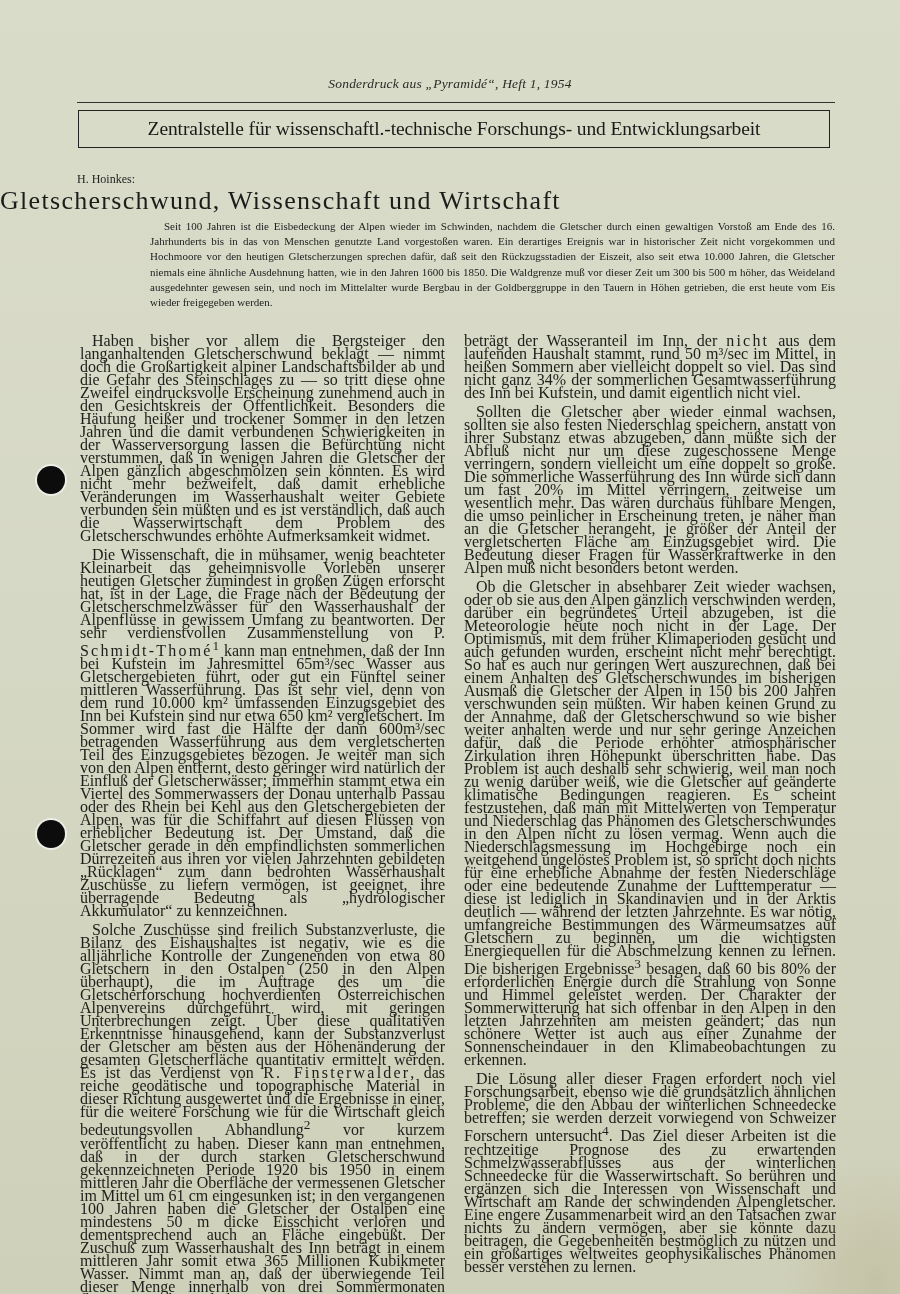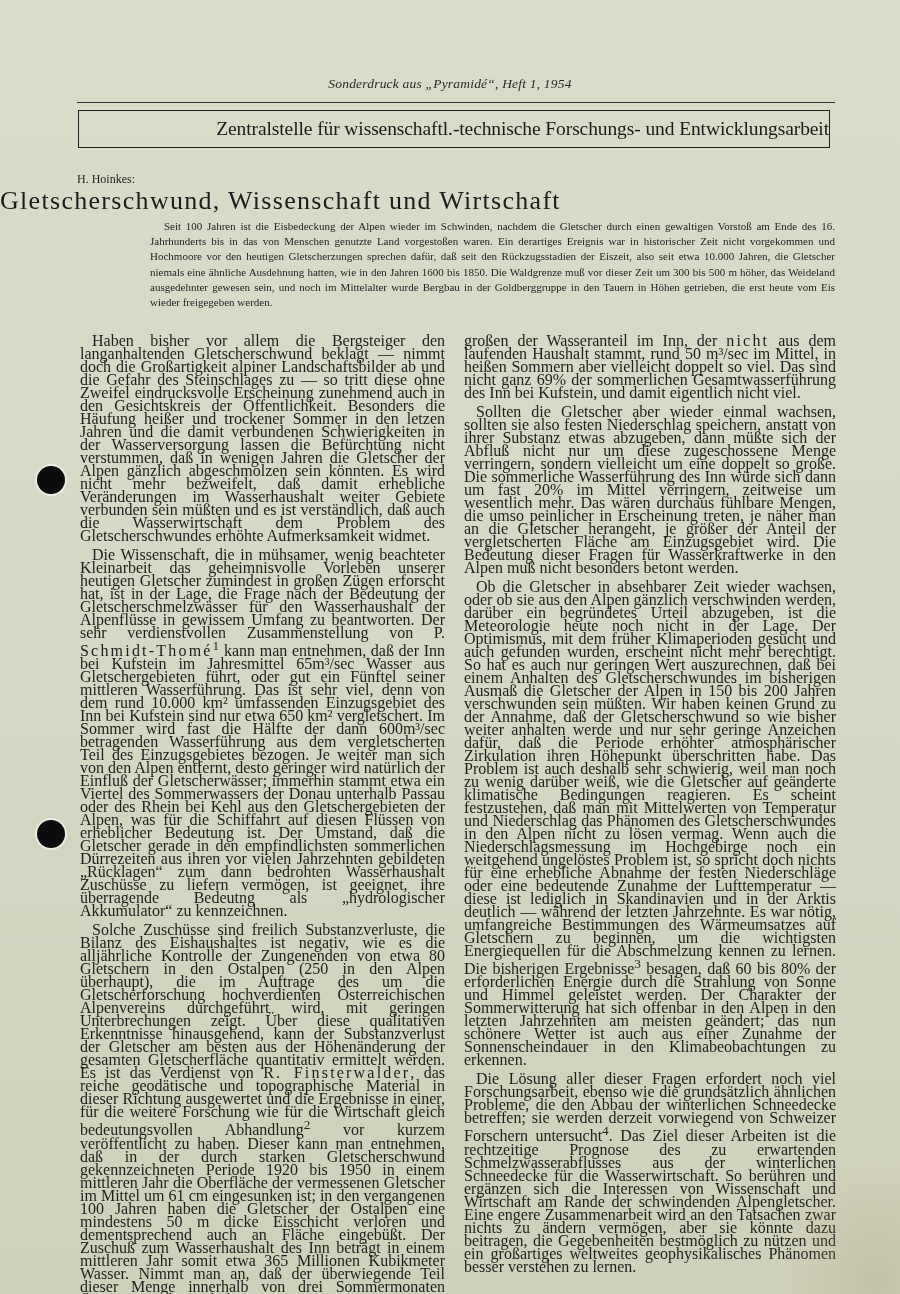--- a/index.html
+++ b/index.html
@@ -16,21 +16,21 @@
       position: absolute; top: 76px; left: 0; width: 900px; text-align: center;
       font-style: italic; font-size: 13.5px; letter-spacing: 0.2px; color: #2a2a25;
     }
     .rule-top {
       position: absolute; top: 102px; left: 77px; width: 758px; height: 0;
       border-top: 1.4px solid #333;
     }
     .box {
       position: absolute; top: 110px; left: 78px; width: 752px; height: 38px;
       border: 1.6px solid #222; box-sizing: border-box;
-      display: flex; align-items: center; justify-content: flex-end;
+      display: flex; align-items: center; justify-content: center;
       font-size: 19.5px; letter-spacing: -0.1px; color: #1a1a18;
     }
     .author {
       position: absolute; top: 172px; left: 77px; font-size: 12px; color: #222;
     }
     .title {
       position: absolute; top: 186px; left: 0; width: 900px; 
       font-size: 26px; letter-spacing: 1.3px; color: #1c1c1a;
     }
     .lead {
@@ -73,21 +73,21 @@
 
   <div class="lead">Seit 100 Jahren ist die Eisbedeckung der Alpen wieder im Schwinden, nachdem die Gletscher durch einen gewaltigen Vorstoß am Ende des 16. Jahrhunderts bis in das von Menschen genutzte Land vorgestoßen waren. Ein derartiges Ereignis war in historischer Zeit nicht vorgekommen und Hochmoore vor den heutigen Gletscherzungen sprechen dafür, daß seit den Rückzugsstadien der Eiszeit, also seit etwa 10.000 Jahren, die Gletscher niemals eine ähnliche Ausdehnung hatten, wie in den Jahren 1600 bis 1850. Die Waldgrenze muß vor dieser Zeit um 300 bis 500 m höher, das Weideland ausgedehnter gewesen sein, und noch im Mittelalter wurde Bergbau in der Goldberggruppe in den Tauern in Höhen getrieben, die erst heute vom Eis wieder freigegeben werden.</div>
 
   <div class="col col-left">
     <p>Haben bisher vor allem die Bergsteiger den langanhaltenden Gletscherschwund beklagt — nimmt doch die Großartigkeit alpiner Landschaftsbilder ab und die Gefahr des Steinschlages zu — so tritt diese ohne Zweifel eindrucksvolle Erscheinung zunehmend auch in den Gesichtskreis der Öffentlichkeit. Besonders die Häufung heißer und trockener Sommer in den letzen Jahren und die damit verbundenen Schwierigkeiten in der Wasserversorgung lassen die Befürchtung nicht verstummen, daß in wenigen Jahren die Gletscher der Alpen gänzlich abgeschmolzen sein könnten. Es wird nicht mehr bezweifelt, daß damit erhebliche Veränderungen im Wasserhaushalt weiter Gebiete verbunden sein müßten und es ist verständlich, daß auch die Wasserwirtschaft dem Problem des Gletscherschwundes erhöhte Aufmerksamkeit widmet.</p>
     <p><span>Die Wissenschaft, die in mühsamer, wenig beachteter Kleinarbeit das geheimnisvolle Vorleben unserer heutigen Gletscher zumindest in großen Zügen erforscht hat, ist in der Lage, die Frage nach der Bedeutung der Gletscherschmelzwässer für den Wasserhaushalt der Alpenflüsse in gewissem Umfang zu beantworten. Der sehr verdienstvollen Zusammenstellung von P.</span> <span class="spaced">Schmidt-Thomé</span><sup>1</sup><span> kann man entnehmen, daß der Inn bei Kufstein im Jahresmittel 65m³/sec Wasser aus Gletschergebieten führt, oder gut ein Fünftel seiner mittleren Wasserführung. Das ist sehr viel, denn von dem rund 10.000 km² umfassenden Einzugsgebiet des Inn bei Kufstein sind nur etwa 650 km² vergletschert. Im Sommer wird fast die Hälfte der dann 600m³/sec betragenden Wasserführung aus dem vergletscherten Teil des Einzugsgebietes bezogen. Je weiter man sich von den Alpen entfernt, desto geringer wird natürlich der Einfluß der Gletscherwässer; immerhin stammt etwa ein Viertel des Sommerwassers der Donau unterhalb Passau oder des Rhein bei Kehl aus den Gletschergebieten der Alpen, was für die Schiffahrt auf diesen Flüssen von erheblicher Bedeutung ist. Der Umstand, daß die Gletscher gerade in den empfindlichsten sommerlichen Dürrezeiten aus ihren vor vielen Jahrzehnten gebildeten „Rücklagen“ zum dann bedrohten Wasserhaushalt Zuschüsse zu liefern vermögen, ist geeignet, ihre überragende Bedeutng als „hydrologischer Akkumulator“ zu kennzeichnen.</span></p>
     <p><span>Solche Zuschüsse sind freilich Substanzverluste, die Bilanz des Eishaushaltes ist negativ, wie es die alljährliche Kontrolle der Zungenenden von etwa 80 Gletschern in den Ostalpen (250 in den Alpen überhaupt), die im Auftrage des um die Gletscherforschung hochverdienten Österreichischen Alpenvereins durchgeführt wird, mit geringen Unterbrechungen zeigt. Über diese qualitativen Erkenntnisse hinausgehend, kann der Substanzverlust der Gletscher am besten aus der Höhenänderung der gesamten Gletscherfläche quantitativ ermittelt werden. Es ist das Verdienst von </span><span class="spaced">R. Finsterwalder</span><span>, das reiche geodätische und topographische Material in dieser Richtung ausgewertet und die Ergebnisse in einer, für die weitere Forschung wie für die Wirtschaft gleich bedeutungsvollen Abhandlung</span><sup>2</sup><span> vor kurzem veröffentlicht zu haben. Dieser kann man entnehmen, daß in der durch starken Gletscherschwund gekennzeichneten Periode 1920 bis 1950 in einem mittleren Jahr die Oberfläche der vermessenen Gletscher im Mittel um 61 cm eingesunken ist; in den vergangenen 100 Jahren haben die Gletscher der Ostalpen eine mindestens 50 m dicke Eisschicht verloren und dementsprechend auch an Fläche eingebüßt. Der Zuschuß zum Wasserhaushalt des Inn beträgt in einem mittleren Jahr somit etwa 365 Millionen Kubikmeter Wasser. Nimmt man an, daß der überwiegende Teil dieser Menge innerhalb von drei Sommermonaten flüssig gemacht wird, dann</span></p>
   </div>
 
   <div class="col col-right">
-    <p style="text-indent:0"><span>großen der Wasseranteil im Inn, der </span><span class="spaced">nicht</span><span> aus dem laufenden Haushalt stammt, rund 50 m³/sec im Mittel, in heißen Sommern aber vielleicht doppelt so viel. Das sind nicht ganz 69% der sommerlichen Gesamtwasserführung des Inn bei Kufstein, und damit eigentlich nicht viel.</span></p>
+    <p style="text-indent:0"><span>beträgt der Wasseranteil im Inn, der </span><span class="spaced">nicht</span><span> aus dem laufenden Haushalt stammt, rund 50 m³/sec im Mittel, in heißen Sommern aber vielleicht doppelt so viel. Das sind nicht ganz 34% der sommerlichen Gesamtwasserführung des Inn bei Kufstein, und damit eigentlich nicht viel.</span></p>
     <p>Sollten die Gletscher aber wieder einmal wachsen, sollten sie also festen Niederschlag speichern, anstatt von ihrer Substanz etwas abzugeben, dann müßte sich der Abfluß nicht nur um diese zugeschossene Menge verringern, sondern vielleicht um eine doppelt so große. Die sommerliche Wasserführung des Inn würde sich dann um fast 20% im Mittel verringern, zeitweise um wesentlich mehr. Das wären durchaus fühlbare Mengen, die umso peinlicher in Erscheinung treten, je näher man an die Gletscher herangeht, je größer der Anteil der vergletscherten Fläche am Einzugsgebiet wird. Die Bedeutung dieser Fragen für Wasserkraftwerke in den Alpen muß nicht besonders betont werden.</p>
     <p><span>Ob die Gletscher in absehbarer Zeit wieder wachsen, oder ob sie aus den Alpen gänzlich verschwinden werden, darüber ein begründetes Urteil abzugeben, ist die Meteorologie heute noch nicht in der Lage. Der Optimismus, mit dem früher Klimaperioden gesucht und auch gefunden wurden, erscheint nicht mehr berechtigt. So hat es auch nur geringen Wert auszurechnen, daß bei einem Anhalten des Gletscherschwundes im bisherigen Ausmaß die Gletscher der Alpen in 150 bis 200 Jahren verschwunden sein müßten. Wir haben keinen Grund zu der Annahme, daß der Gletscherschwund so wie bisher weiter anhalten werde und nur sehr geringe Anzeichen dafür, daß die Periode erhöhter atmosphärischer Zirkulation ihren Höhepunkt überschritten habe. Das Problem ist auch deshalb sehr schwierig, weil man noch zu wenig darüber weiß, wie die Gletscher auf geänderte klimatische Bedingungen reagieren. Es scheint festzustehen, daß man mit Mittelwerten von Temperatur und Niederschlag das Phänomen des Gletscherschwundes in den Alpen nicht zu lösen vermag. Wenn auch die Niederschlagsmessung im Hochgebirge noch ein weitgehend ungelöstes Problem ist, so spricht doch nichts für eine erhebliche Abnahme der festen Niederschläge oder eine bedeutende Zunahme der Lufttemperatur — diese ist lediglich in Skandinavien und in der Arktis deutlich — während der letzten Jahrzehnte. Es war nötig, umfangreiche Bestimmungen des Wärmeumsatzes auf Gletschern zu beginnen, um die wichtigsten Energiequellen für die Abschmelzung kennen zu lernen. Die bisherigen Ergebnisse</span><sup>3</sup><span> besagen, daß 60 bis 80% der erforderlichen Energie durch die Strahlung von Sonne und Himmel geleistet werden. Der Charakter der Sommerwitterung hat sich offenbar in den Alpen in den letzten Jahrzehnten am meisten geändert; das nun schönere Wetter ist auch aus einer Zunahme der Sonnenscheindauer in den Klimabeobachtungen zu erkennen.</span></p>
     <p><span>Die Lösung aller dieser Fragen erfordert noch viel Forschungsarbeit, ebenso wie die grundsätzlich ähnlichen Probleme, die den Abbau der winterlichen Schneedecke betreffen; sie werden derzeit vorwiegend von Schweizer Forschern untersucht</span><sup>4</sup><span>. Das Ziel dieser Arbeiten ist die rechtzeitige Prognose des zu erwartenden Schmelzwasserabflusses aus der winterlichen Schneedecke für die Wasserwirtschaft. So berühren und ergänzen sich die Interessen von Wissenschaft und Wirtschaft am Rande der schwindenden Alpengletscher. Eine engere Zusammenarbeit wird an den Tatsachen zwar nichts zu ändern vermögen, aber sie könnte dazu beitragen, die Gegebenheiten bestmöglich zu nützen und ein großartiges weltweites geophysikalisches Phänomen besser verstehen zu lernen.</span></p>
   </div>
 
   <div class="hole hole-1"></div>
   <div class="hole hole-2"></div>
   <div class="stain"></div>
 </div>
 

